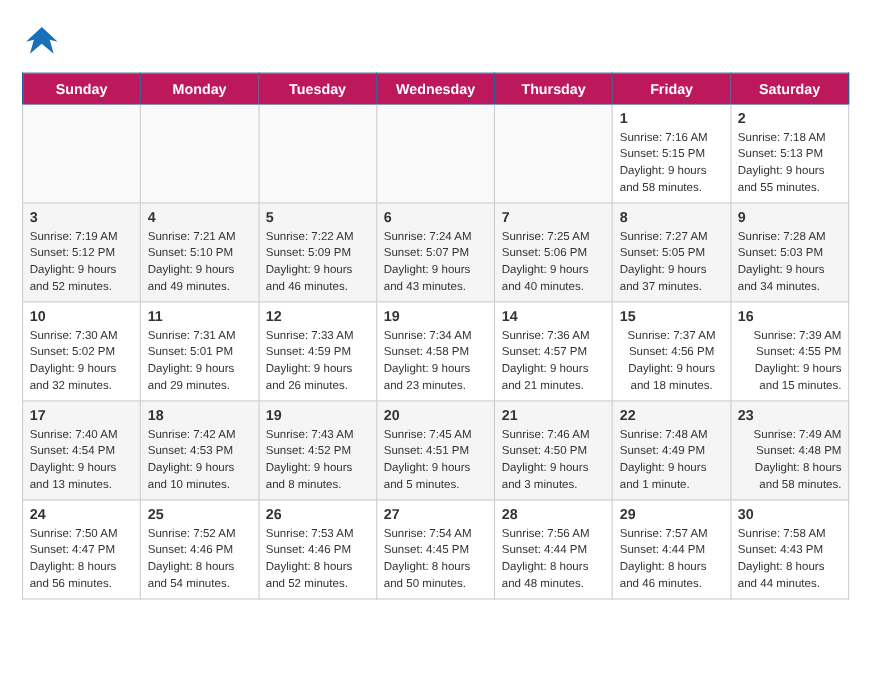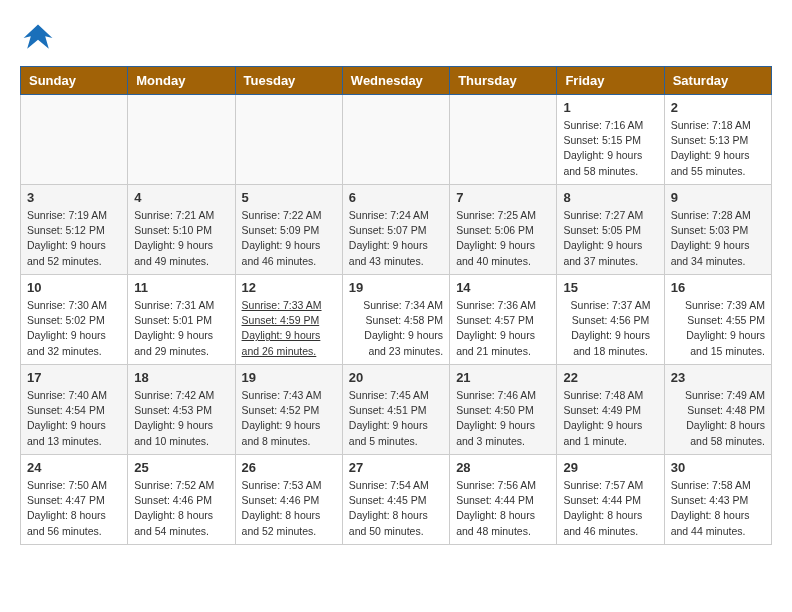--- a/index.html
+++ b/index.html
@@ -41,23 +41,23 @@
     .location {
       font-size: 16px;
       color: #555;
     }
     table {
       width: 100%;
       border-collapse: collapse;
       table-layout: fixed;
     }
     thead tr th {
-      background-color: #a16207;
+      background-color: #be185d;
       color: #fff;
-      text-align: left;
+      text-align: center;
       padding: 6px 8px;
       font-size: 13px;
       font-weight: bold;
       border: 1px solid #2a6099;
     }
     tbody tr td {
       border: 1px solid #ccc;
       vertical-align: top;
       padding: 5px 6px;
       font-size: 10.5px;
@@ -178,27 +178,27 @@
 Daylight: 9 hours and 32 minutes.</div>
         </td>
         <td>
           <span class="day-num">11</span>
           <div class="day-info" style="white-space: pre-line;">Sunrise: 7:31 AM
 Sunset: 5:01 PM
 Daylight: 9 hours and 29 minutes.</div>
         </td>
         <td>
           <span class="day-num">12</span>
-          <div class="day-info" style="white-space: pre-line; text-decoration: underline;">Sunrise: 7:33 AM
+          <div class="day-info" style="white-space: pre-line;">Sunrise: 7:33 AM
 Sunset: 4:59 PM
 Daylight: 9 hours and 26 minutes.</div>
         </td>
         <td>
           <span class="day-num">19</span>
-          <div class="day-info" style="white-space: pre-line; text-align: right;">Sunrise: 7:34 AM
+          <div class="day-info" style="white-space: pre-line;">Sunrise: 7:34 AM
 Sunset: 4:58 PM
 Daylight: 9 hours and 23 minutes.</div>
         </td>
         <td>
           <span class="day-num">14</span>
           <div class="day-info" style="white-space: pre-line;">Sunrise: 7:36 AM
 Sunset: 4:57 PM
 Daylight: 9 hours and 21 minutes.</div>
         </td>
         <td>

